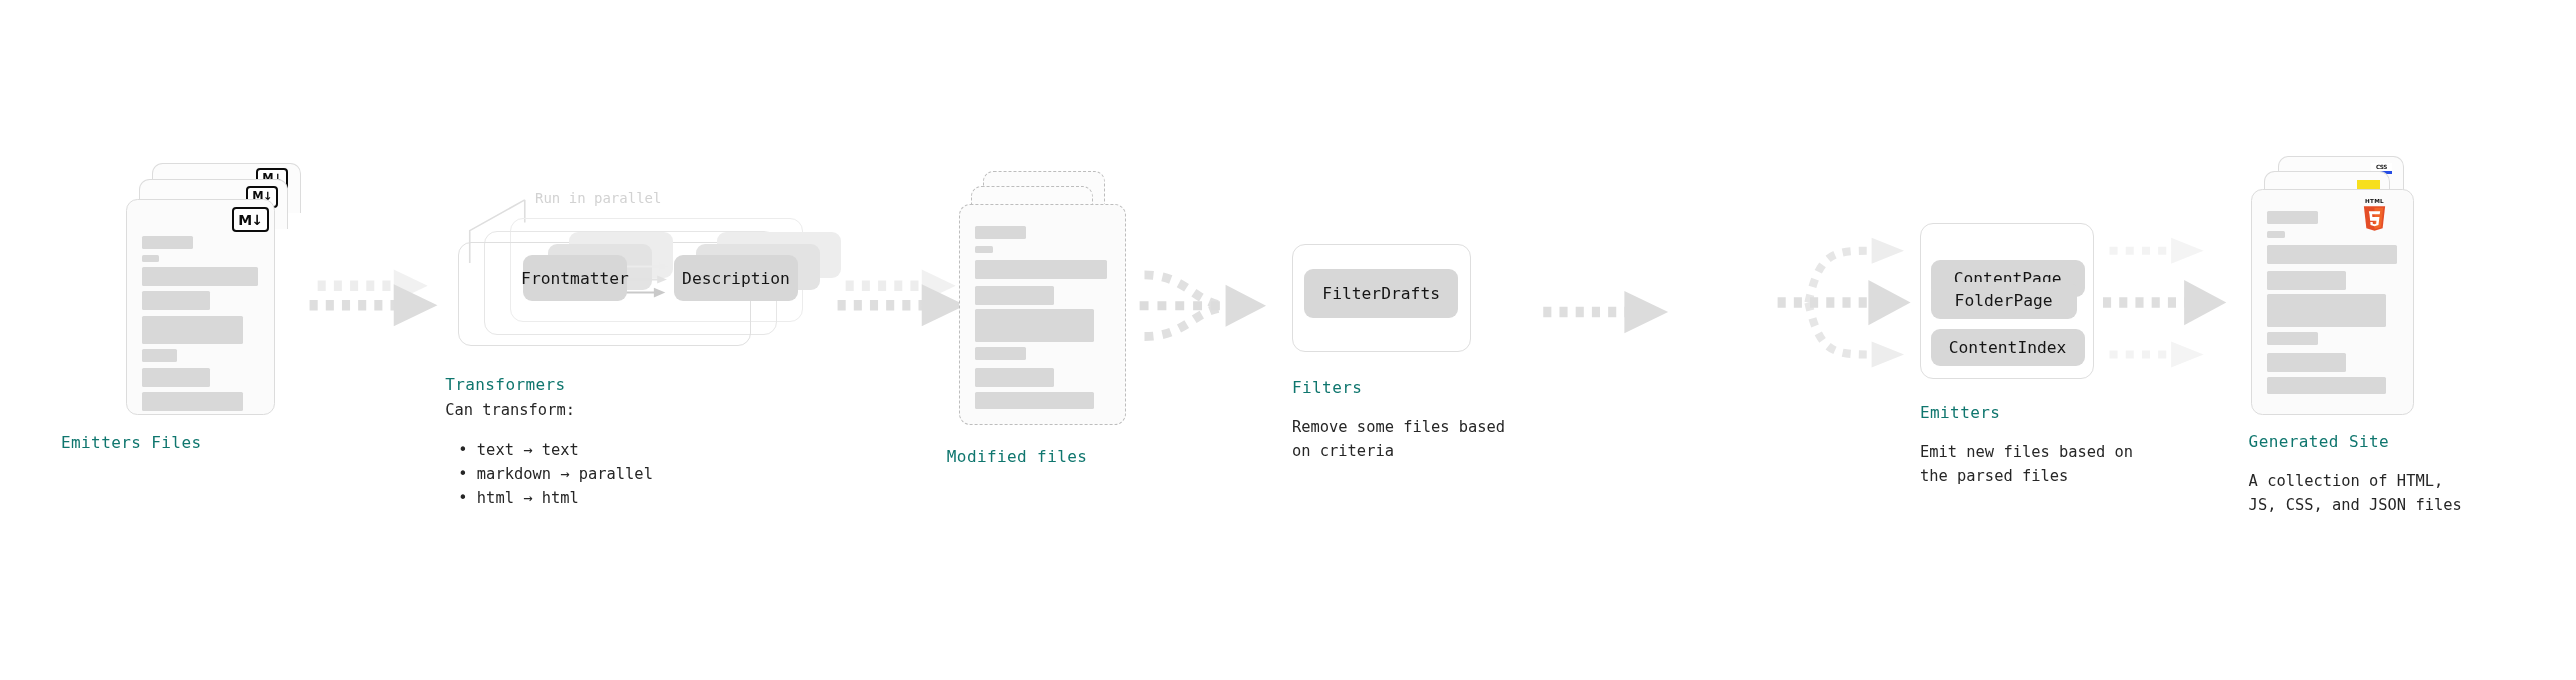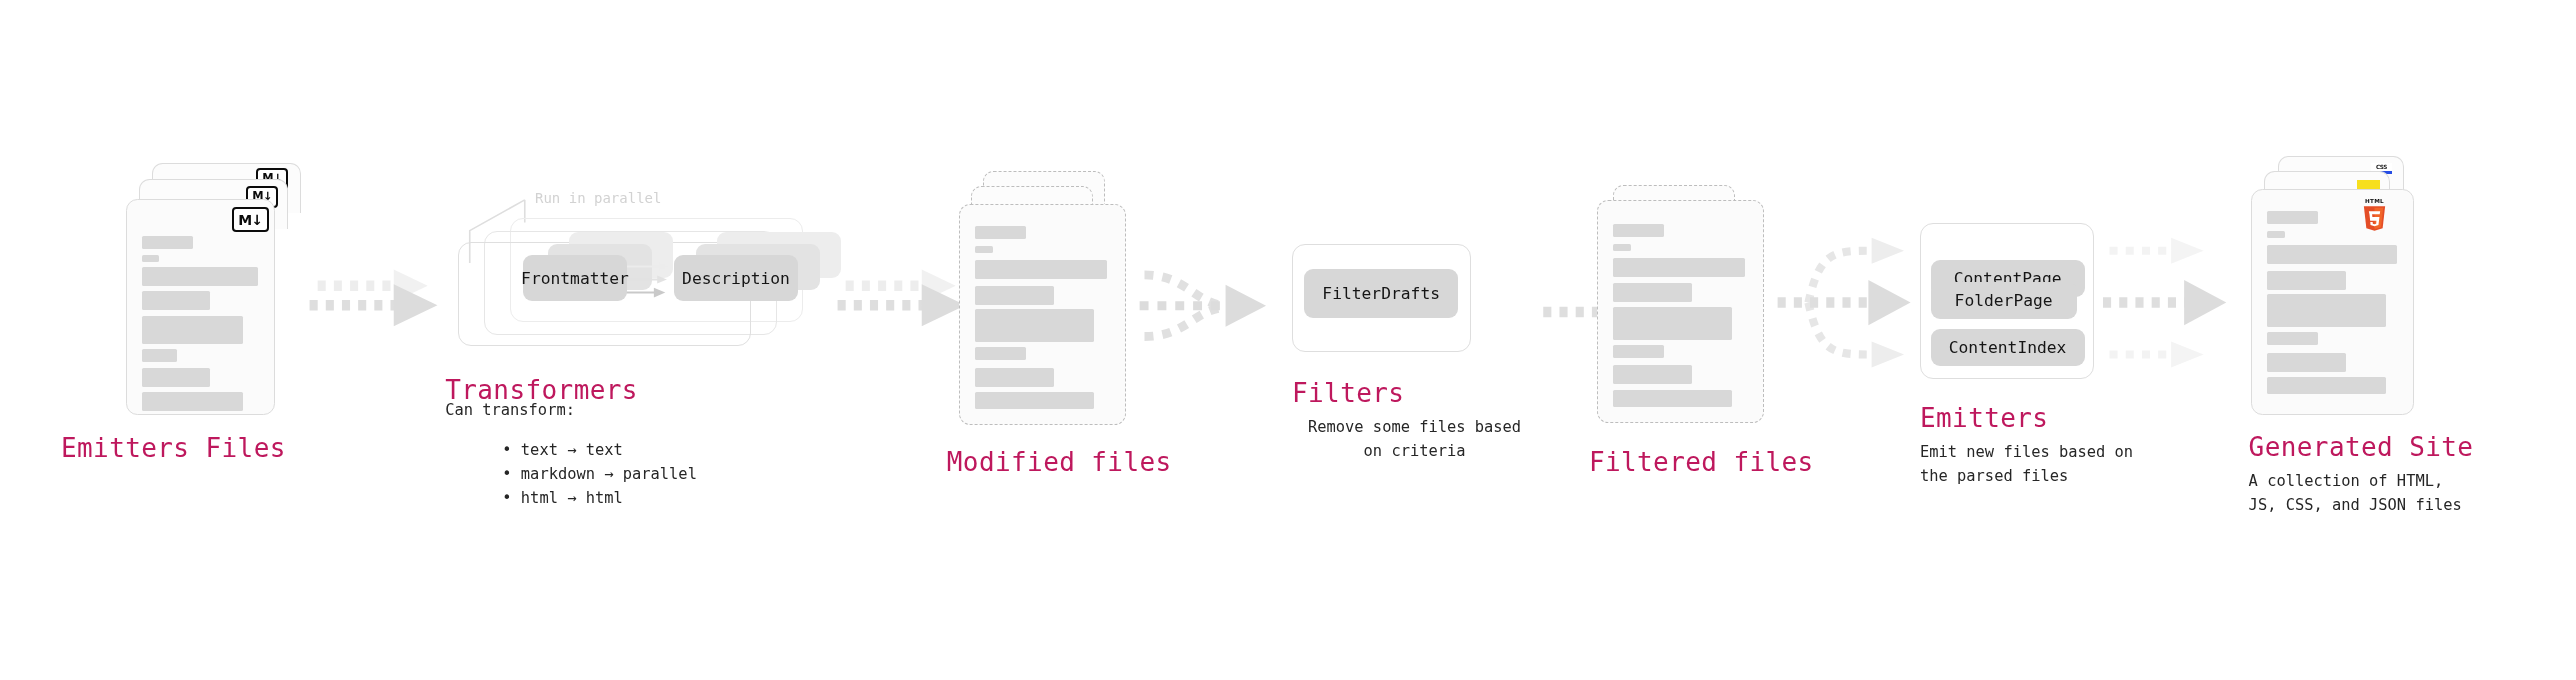--- a/index.html
+++ b/index.html
@@ -15,23 +15,23 @@
   }
   #stage {
     position: absolute;
     left: 0; top: 0;
     width: 2576px; height: 681px;
   }
 
   
   .node { position: absolute; }
   .title {
-    font-size: 26px;
+    font-size: 16px;
     letter-spacing: 0.4px;
-    color: #be185d;
+    color: #0f766e;
     white-space: nowrap;
   }
   .desc {
     font-size: 15.4px;
     line-height: 1.55;
     color: #262626;
     white-space: pre-line;
   }
 
   
@@ -176,21 +176,21 @@
       </g>
     </svg>
 
     <div class="chip" style="left:68px; top:60px; width:104px; height:46px;">Frontmatter</div>
     <div class="chip" style="left:219px; top:60px; width:124px; height:46px;">Description</div>
 
     <div class="title" style="position:absolute; left:-9.8px; top:180px;">Transformers</div>
 
     <div class="desc" style="position:absolute; left:-9.8px; top:204px;">Can transform:</div>
 
-    <div style="position:absolute; left:3.3px; top:244px;margin-left:44px;">
+    <div style="position:absolute; left:3.3px; top:244px;">
       <div class="desc" style="white-space:nowrap;">
         <span>•&nbsp;</span><span>text → text</span>
       </div>
       <div class="desc" style="white-space:nowrap;">
         <span>•&nbsp;</span><span>markdown → parallel</span>
       </div>
       <div class="desc" style="white-space:nowrap;">
         <span>•&nbsp;</span><span>html → html</span>
       </div>
     </div>
@@ -235,47 +235,29 @@
     </g>
     <polygon points="108,30 158,56 108,82" fill="#dcdcdc"></polygon>
   </svg>
 
   <div class="node" style="left:1292px; top:244px; width:268px; height:268px;">
 
     <div class="gbox l3" style="left:0px; top:0px; width:179px; height:108px; border-color:#dedede;"></div>
     <div class="chip" style="left:12.2px; top:25px; width:154px; height:49px;">FilterDrafts</div>
 
     <div class="title" style="position:absolute; left:0px; top:134px;">Filters</div>
-    <div class="desc" style="position:absolute; left:16px; top:172px;text-align:center;">Remove some files based
+    <div class="desc" style="position:absolute; left:0px; top:172px;">Remove some files based
 on criteria</div>
   </div>
 
   <svg class="abs-svg" style="left:1540px; top:286px;" width="146" height="57" viewBox="0 0 180 70">
     <line x1="4" y1="32" x2="108" y2="32" stroke="#dedede" stroke-width="13" stroke-dasharray="10 10"></line>
     <polygon points="104,6 158,32 104,58" fill="#dcdcdc"></polygon>
   </svg>
 
-  <div class="node" style="left:1597px; top:185px; width:187px; height:309px;">
-
-    <div class="docstack" style="left:0; top:0; width:187px; height:260px;">
-      <div class="doc dashed back" style="left:16.3px; top:0px; width:122px; height:34px; border-radius:10.6px 10.6px 0 0; border-bottom:none;"></div>
-      <div class="doc dashed" style="left:0px; top:14.6px; width:167px; height:223px;"></div>
-
-      <div class="skel" style="left:16.3px; top:39px;  width:51px;  height:13px;"></div>
-      <div class="skel" style="left:16.3px; top:59px;  width:18px;  height:6.5px;"></div>
-      <div class="skel" style="left:16.3px; top:73px;  width:132px; height:18.7px;"></div>
-      <div class="skel" style="left:16.3px; top:98px; width:79px;  height:18.7px;"></div>
-      <div class="skel" style="left:16.3px; top:122px; width:119px; height:32.5px;"></div>
-      <div class="skel" style="left:16.3px; top:160px; width:51px;  height:13px;"></div>
-      <div class="skel" style="left:16.3px; top:180px; width:79px;  height:18.7px;"></div>
-      <div class="skel" style="left:16.3px; top:205px; width:119px; height:17px;"></div>
-    </div>
-
-    <div class="title" style="position:absolute; left:-8.1px; top:262px;">Filtered files</div>
-  </div>
 
   <svg class="abs-svg" style="left:1776px; top:236px;" width="154" height="134" viewBox="0 0 190 165">
     <g fill="none" stroke="#e6e6e6" stroke-width="10" stroke-dasharray="10 10" stroke-linecap="butt">
       <path d="M 40 82 C 54 18 72 18 120 18"></path>
       <path d="M 40 82 C 54 146 72 146 120 146"></path>
     </g>
     <polygon points="118,2 158,18 118,34" fill="#ededed"></polygon>
     <polygon points="118,130 158,146 118,162" fill="#ededed"></polygon>
     <line x1="2" y1="82" x2="118" y2="82" stroke="#dedede" stroke-width="13" stroke-dasharray="10 10"></line>
     <polygon points="114,54 166,82 114,110" fill="#dcdcdc"></polygon>

